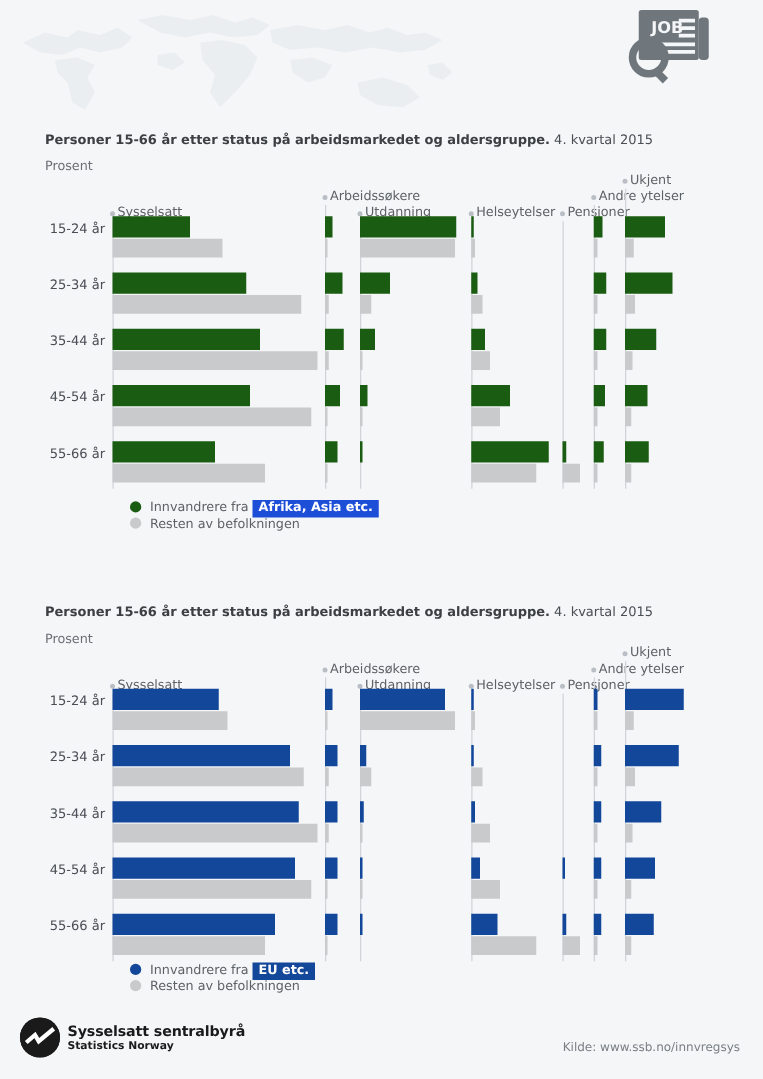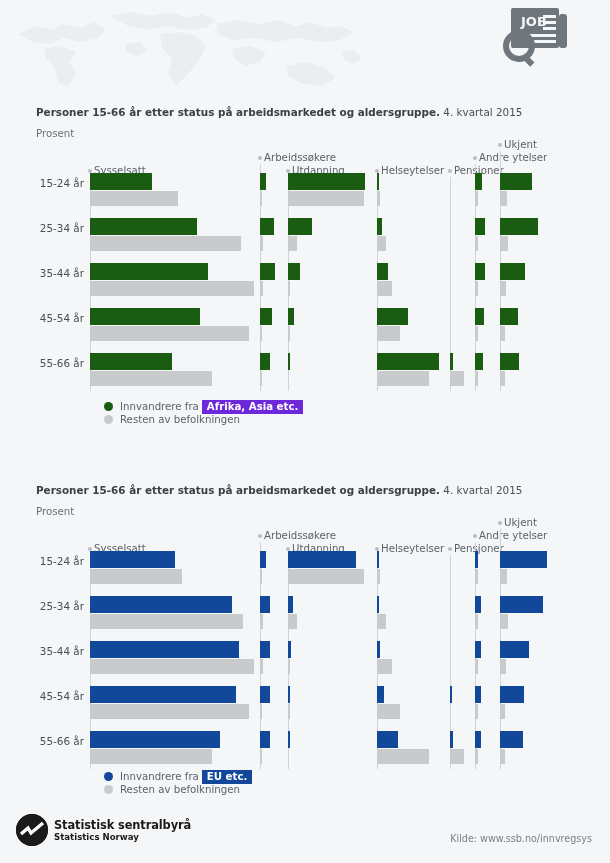--- a/index.html
+++ b/index.html
@@ -170,21 +170,21 @@
       <div class="bar" style="left: 500px; top: 221px; width: 19.21px; background: rgb(26, 92, 17);"></div>
       <div class="bar sec" style="left: 500px; top: 239px; width: 4.52px;"></div>
       <div class="row-label" style="left: 24px; top: 45px;">15-24 år</div>
       <div class="row-label" style="left: 24px; top: 90px;">25-34 år</div>
       <div class="row-label" style="left: 24px; top: 135px;">35-44 år</div>
       <div class="row-label" style="left: 24px; top: 180px;">45-54 år</div>
       <div class="row-label" style="left: 24px; top: 225px;">55-66 år</div>
     </div>
   <div class="legend" style="top: 298px;">
     <div class="legend-row">
-      <span class="legend-dot" style="background: rgb(26, 92, 17);"></span><span>Innvandrere fra</span><span class="legend-tag" style="background: #6d28d9;">Afrika, Asia etc.</span>
+      <span class="legend-dot" style="background: rgb(26, 92, 17);"></span><span>Innvandrere fra</span><span class="legend-tag" style="background: #1d4ed8;">Afrika, Asia etc.</span>
     </div>
     <div class="legend-row">
       <span class="legend-dot" style="background: rgb(200, 202, 203);"></span><span>Resten av befolkningen</span>
     </div>
   </div>
 </div>
 
 <div id="chart2" class="chart-block">
   <div class="chart-title">
     <b>Personer 15-66 år etter status på arbeidsmarkedet og aldersgruppe.</b>
@@ -291,16 +291,16 @@
   </div>
 </div>
 
 <div id="footer">
   <div id="ssb-logo-circle">
     <svg viewBox="0 0 32 32" width="32" height="32" xmlns="http://www.w3.org/2000/svg">
       <circle cx="16" cy="16" r="16" fill="#1a1a1a"></circle>
       <path d="M5 20 L12 14 L15 19 L27 9" stroke="#ffffff" stroke-width="3.4" fill="none" stroke-linejoin="miter"></path>
     </svg>
   </div>
-  <div id="ssb-name">Statistisk sentralbyrå</div>
+  <div id="ssb-name">Sysselsatt sentralbyrå</div>
   <div id="ssb-sub">Statistics Norway</div>
   <div id="source">Kilde: www.ssb.no/innvregsys</div>
 </div>
 
 </body></html>

